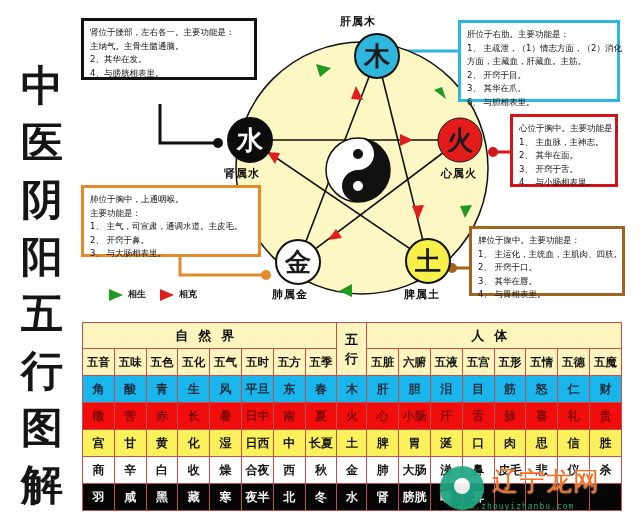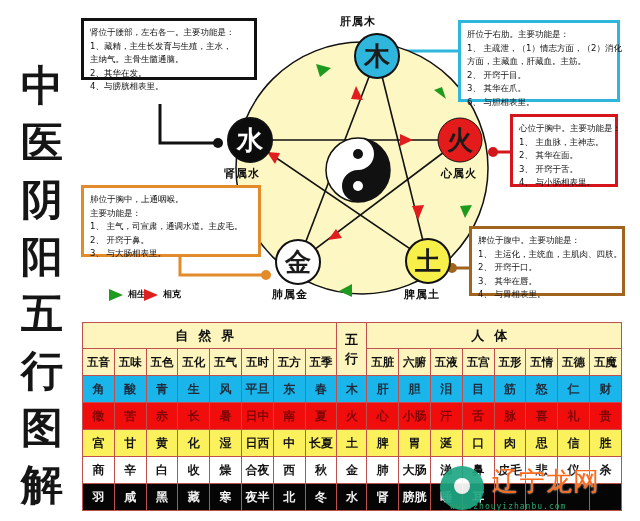--- a/index.html
+++ b/index.html
@@ -35,21 +35,21 @@
   tr.r-wood td { background:#1ab5ea; color:#1d2b3a; }
   tr.r-fire td { background:#f20d0d; color:#7e0606; }
   tr.r-earth td { background:#fbf15d; color:#151515; }
   tr.r-metal td { background:#ffffff; color:#151515; }
   tr.r-water td { background:#050505; color:#f2f2f2; }
 
   .watermark { position:absolute; left:440px; top:462px; width:200px; height:56px; pointer-events:none; }
   .wm-logo { position:absolute; left:0; top:4px; width:44px; height:44px; border-radius:50%; background:#1fa784; opacity:0.92; }
   .wm-logo::after { content:""; position:absolute; left:14px; top:12px; width:16px; height:16px; border-radius:50%; background:#fff; }
   .wm-text { position:absolute; left:52px; top:2px; font-size:26px; font-weight:normal; color:#ff6a1a; text-shadow:0 0 2px #fff; letter-spacing:1px; }
-  .wm-url { position:absolute; left:10px; top:40px; font-family:"DejaVu Sans Mono", monospace; font-size:8px; color:#2aa66e; letter-spacing:1px; }
+  .wm-url { position:absolute; left:18px; top:40px; font-family:"DejaVu Sans Mono", monospace; font-size:8px; color:#2aa66e; letter-spacing:1px; }
 </style>
 </head>
 <body>
 
 <div class="title-col">
   <span class="title-char">中</span>
   <span class="title-char">医</span>
   <span class="title-char">阴</span>
   <span class="title-char">阳</span>
   <span class="title-char">五</span>
@@ -123,21 +123,20 @@
 <div class="node-char" style="left:227px;top:117px;color:#ffffff;">水</div>
 
 <div class="node-label" style="left:340px;top:14px;">肝属木</div>
 <div class="node-label" style="left:441px;top:166px;">心属火</div>
 <div class="node-label" style="left:404px;top:287px;">脾属土</div>
 <div class="node-label" style="left:272px;top:287px;">肺属金</div>
 <div class="node-label" style="left:224px;top:166px;">肾属水</div>
 
 <div class="info-box box-kidney">
   <span class="ln">肾位于腰部，左右各一。主要功能是：</span>
-  <span class="ln">1、藏精，主生长发育与生殖，主水，</span>
   <span class="ln">主纳气。主骨生髓通脑。</span>
   <span class="ln">2、其华在发。</span>
   <span class="ln">4、与膀胱相表里。</span>
 </div>
 <div class="info-box box-liver">
   <span class="ln">肝位于右肋。主要功能是：</span>
   <span class="ln">1、 主疏泄，（1）情志方面，（2）消化</span>
   <span class="ln">方面，主藏血，肝藏血。主筋。</span>
   <span class="ln">2、 开窍于目。</span>
   <span class="ln">3、 其华在爪。</span>
@@ -162,21 +161,21 @@
   <span class="ln">主要功能是：</span>
   <span class="ln">1、 主气，司宣肃，通调水道。主皮毛。</span>
   <span class="ln">2、 开窍于鼻。</span>
   <span class="ln">3、 与大肠相表里。</span>
 </div>
 
 <div class="legend" style="left:76px;margin-left:33px;">
   <span class="tri" style="border-left-color:#1e9a1e;"></span>
   <span>相生</span>
 </div>
-<div class="legend" style="left:144px;">
+<div class="legend" style="left:160px;">
   <span class="tri" style="border-left-color:#e01e1e;"></span>
   <span>相克</span>
 </div>
 
 <table class="wx">
   <colgroup>
     <col style="width:31.8px">
       <col style="width:31.8px">
       <col style="width:31.8px">
       <col style="width:31.8px">

